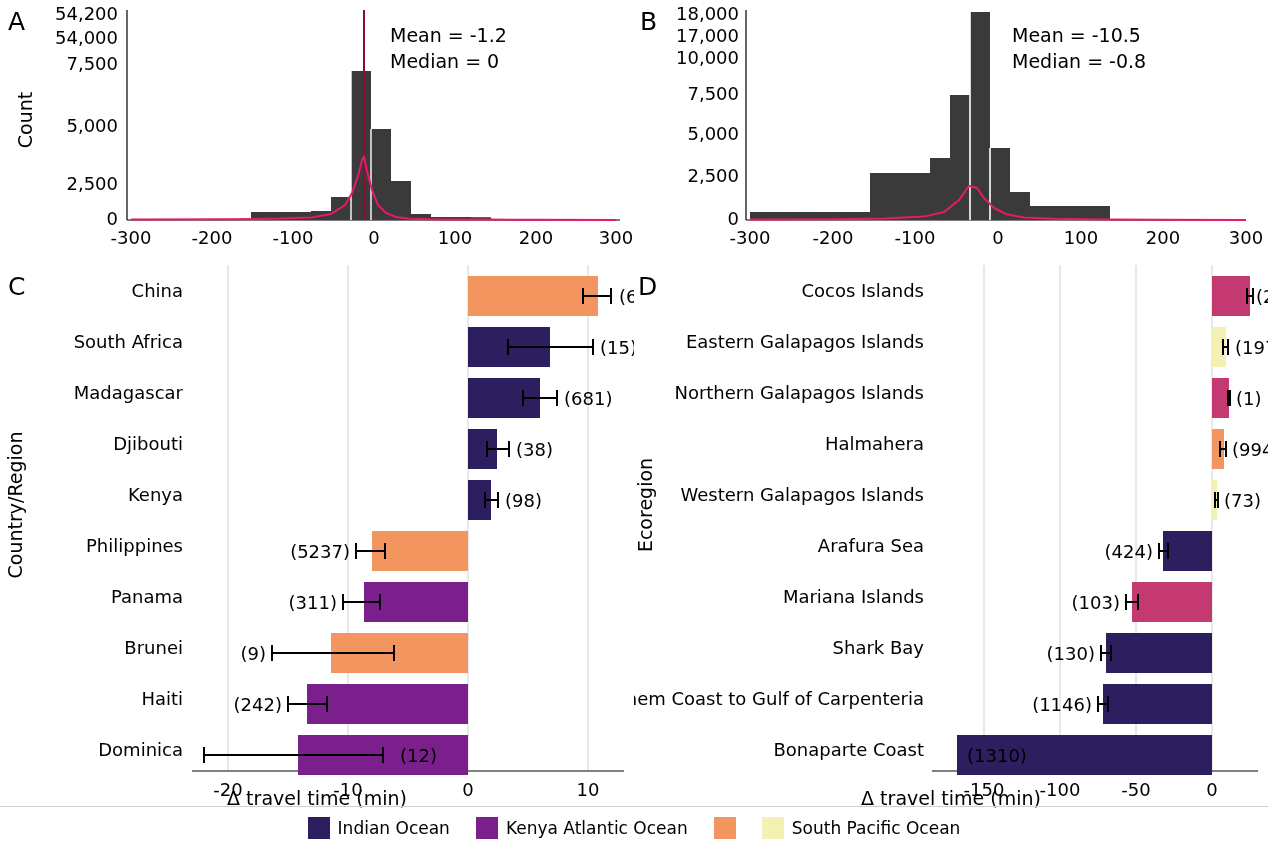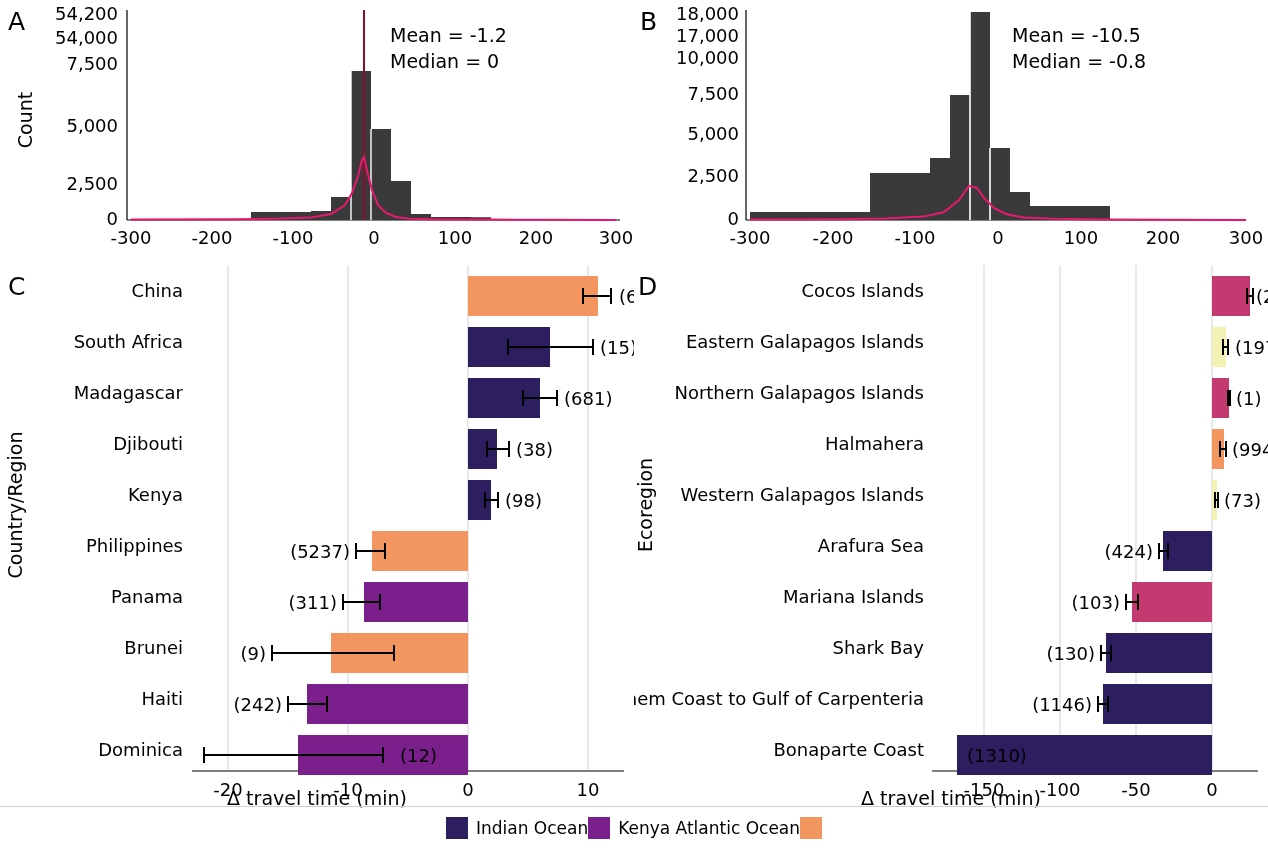--- a/index.html
+++ b/index.html
@@ -11,21 +11,21 @@
     overflow:hidden;
   }
   .panel{position:absolute;}
   .axis-label{font-size:19px;fill:#000;}
   .tick-text{font-size:18px;fill:#000;}
   .panel-letter{font-size:25px;fill:#000;}
   .annot{font-size:19px;fill:#000;}
   svg{display:block;}
   .legend{
     position:absolute;left:0;top:806px;width:1268px;height:44px;
-    display:flex;justify-content:center;
+    display:flex;justify-content:center;gap:26px;
   }
   .legend-item{display:flex;align-items:center;gap:8px;}
   .legend-swatch{width:22px;height:22px;display:inline-block;}
   .legend-label{font-size:17px;}
   .sep{position:absolute;left:0;right:0;height:1px;background:#cfcfcf;}
 </style>
 </head>
 <body>
 
 <div class="panel" style="left:0px;top:0px;width:634px;height:248px;">
@@ -348,13 +348,17 @@
     <span class="legend-swatch" style="background:#2d1e5f;"></span>
     <span class="legend-label">Indian Ocean</span>
   </div>
   <div class="legend-item">
     <span class="legend-swatch" style="background:#7a1f8b;"></span>
     <span class="legend-label">Kenya Atlantic Ocean</span>
   </div>
   <div class="legend-item">
     <span class="legend-swatch" style="background:#f2955e;"></span>
   </div>
+  <div class="legend-item">
+    <span class="legend-swatch" style="background:#f4f1b4;"></span>
+    <span class="legend-label">South Pacific Ocean</span>
+  </div>
 </div>
 
 </body></html>

